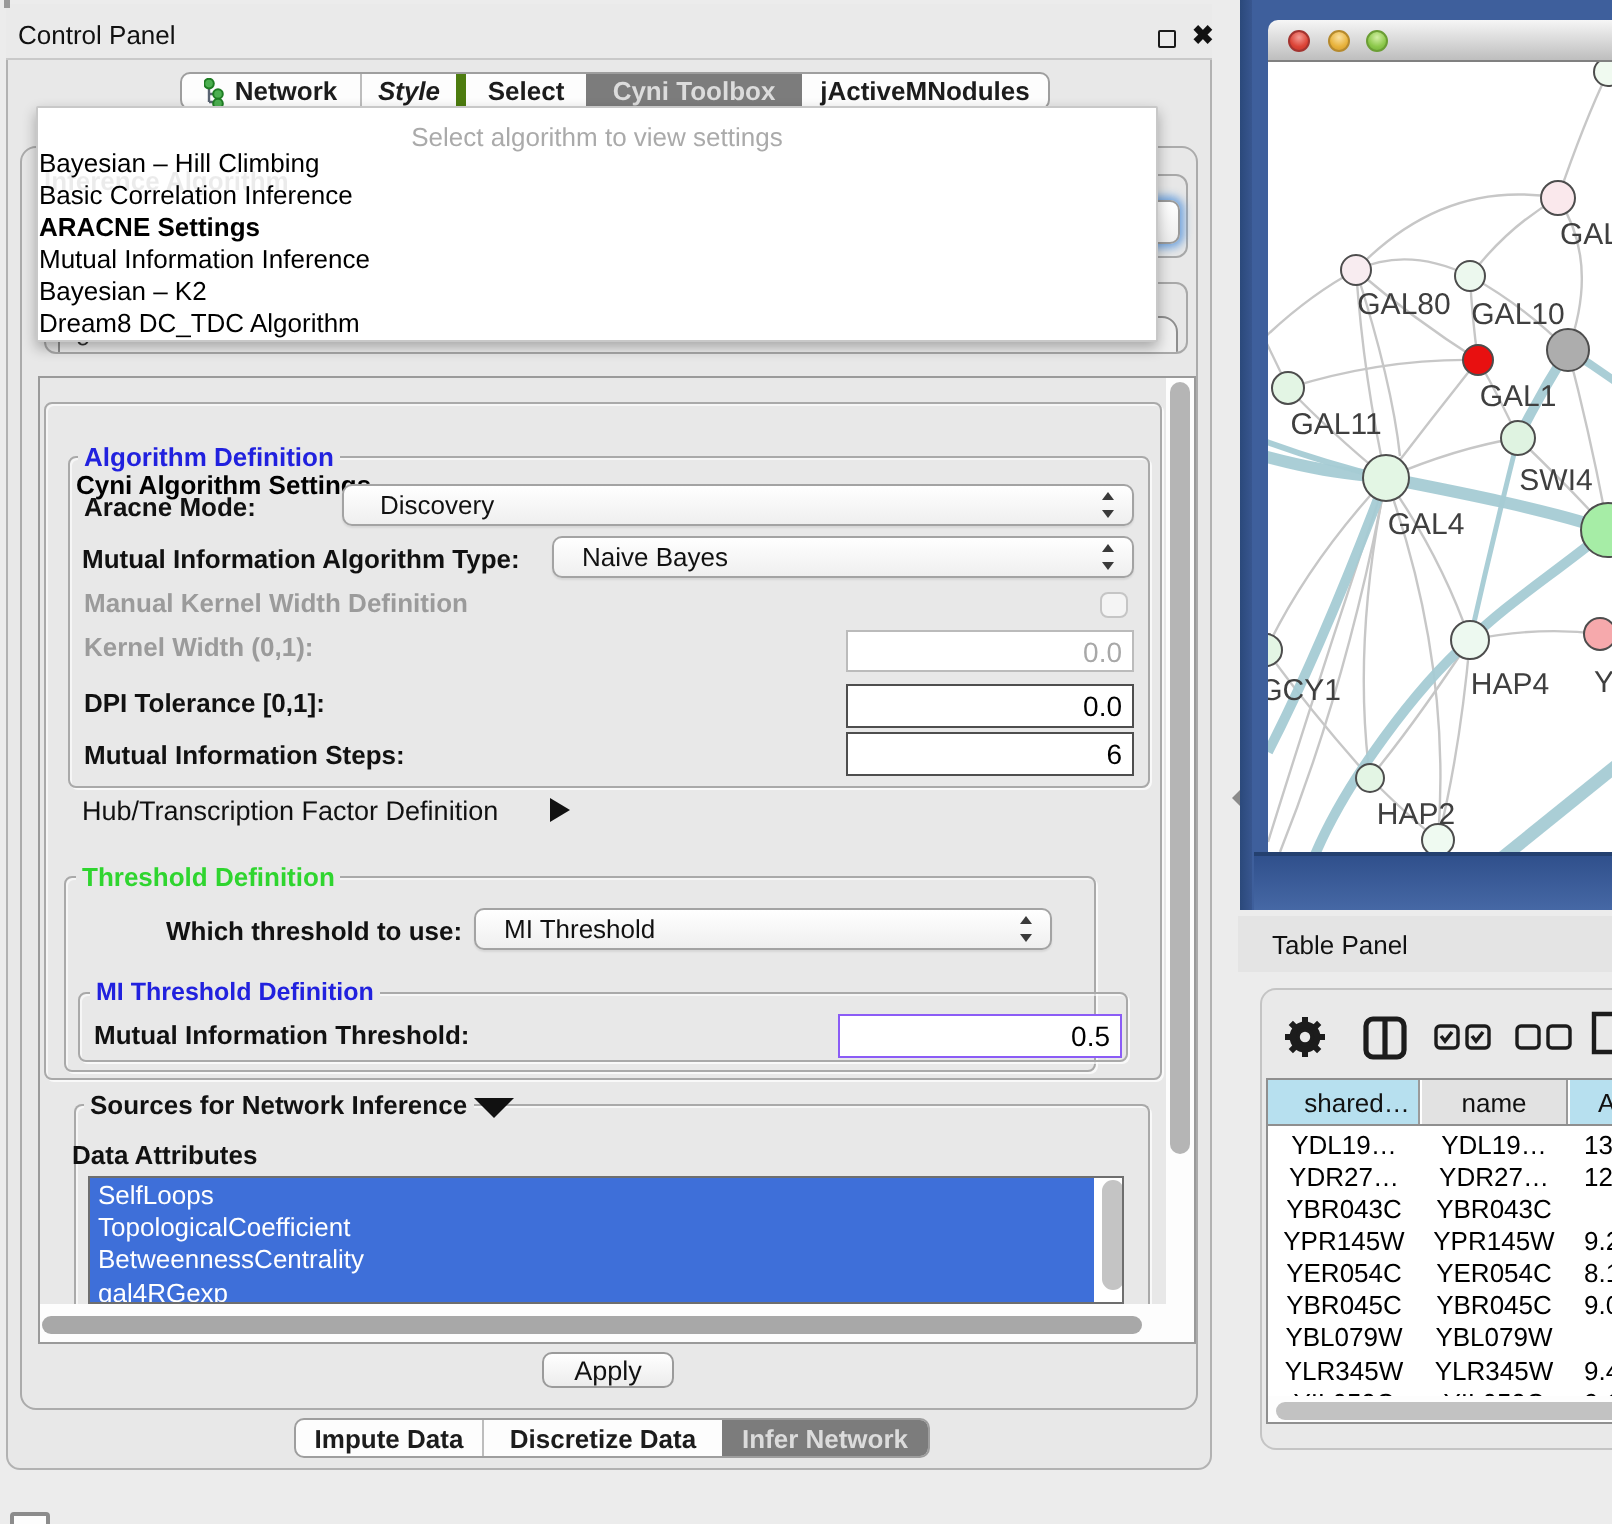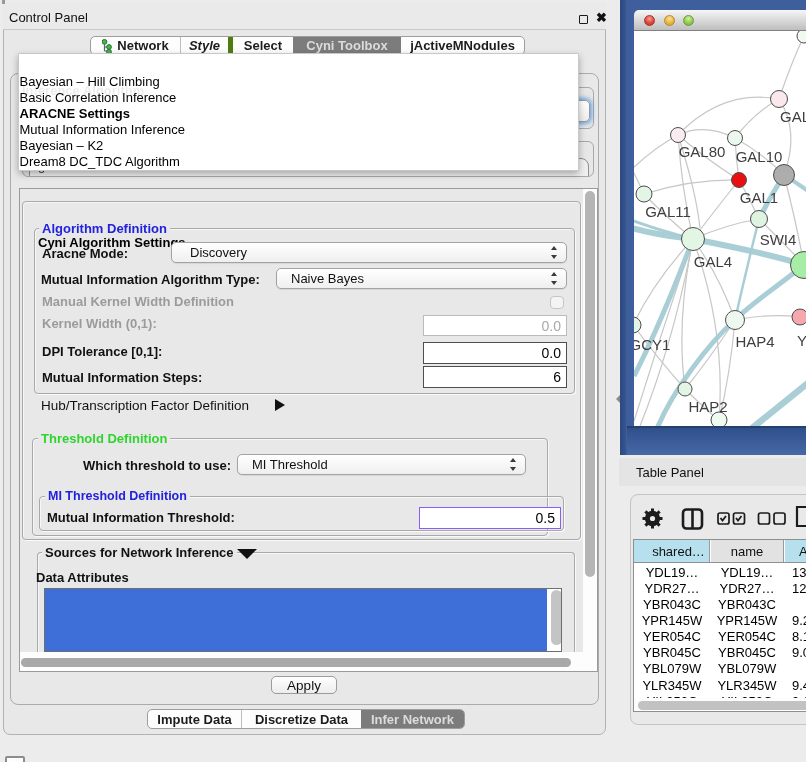--- a/index.html
+++ b/index.html
@@ -102,40 +102,42 @@
 <div class="lbl bold" style="left:47px; top:510px;">Mutual Information Threshold:</div>
 <div class="tfield" style="left:419px; top:507px; width:142px; height:22px; border:1px solid #8b5cf6; color:#000;">0.5</div>
 
 <div class="grp" style="left:37px; top:552px; width:538px; height:100px; border-bottom:none; border-radius:4px 4px 0 0;">
   <span style="left:4px; color:#111;">Sources for Network Inference</span>
 </div>
 <div class="abs" style="left:237px; top:549px; width:0; height:0; border-top:10px solid #111; border-left:10px solid transparent; border-right:10px solid transparent;"></div>
 <div class="lbl bold" style="left:36px; top:570px;">Data Attributes</div>
 <div class="abs" style="left:44px; top:588px; width:518px; height:64px; border:1px solid #6E6E6E; background:#FFF; overflow:hidden;">
   <div class="abs" style="left:0; top:0; width:502px; height:64px; background:#3E6FD9;"></div>
+  <div class="abs" style="left:4px; top:1px; font-size:13px; color:#FFF; line-height:16.2px;">SelfLoops<br>TopologicalCoefficient<br>BetweennessCentrality<br>gal4RGexp</div>
   <div class="abs" style="left:505.5px; top:1px; width:11px; height:55px; background:#C4C4C4; border-radius:5.5px;"></div>
 </div>
 
 <div class="abs" style="left:20px; top:652px; width:577px; height:19px; background:#FDFDFD;"></div>
 <div class="abs" style="left:21px; top:658px; width:550px; height:9px; background:#A8A8A8; border-radius:4.5px;"></div>
 <div class="abs" style="left:583px; top:189px; width:14px; height:463px; background:#FDFDFD;"></div>
 <div class="abs" style="left:584.5px; top:191px; width:10px; height:386px; background:#B5B5B5; border-radius:5px;"></div>
 
 <div class="abs" style="left:271px; top:676px; width:66px; height:18px; border:1px solid #9B9B9B; border-radius:5px;
    background:linear-gradient(#FFF,#ECECEC); font-size:13.5px; color:#111; display:flex; align-items:center; justify-content:center;">Apply</div>
 
 <div class="abs" style="left:147px; top:709px; width:318px; height:20px; background:#FDFDFD;
      border:1px solid #9E9E9E; border-radius:5px; overflow:hidden; display:flex; font-size:13px; font-weight:bold; color:#1C1C1C;">
   <div style="width:94px; display:flex; align-items:center; justify-content:center; border-right:1px solid #BDBDBD;">Impute Data</div>
   <div style="width:119px; display:flex; align-items:center; justify-content:center;">Discretize Data</div>
   <div style="flex:1; display:flex; align-items:center; justify-content:center; background:#7C7C7C; color:#DCDCDC;">Infer Network</div>
 </div>
 
 <div class="abs" style="left:18px; top:53px; width:561px; height:118px; background:#FFF; border:1px solid #C8C8C8;
      border-radius:1px; box-shadow:0 3px 7px rgba(0,0,0,0.3); z-index:50;">
+  <div class="abs" style="left:0; right:0; top:7px; text-align:center; font-size:13px; color:#AAA;">Select algorithm to view settings</div>
   <div class="abs" style="left:3px; top:29px; font-size:13px; font-weight:bold; color:rgba(0,0,0,0.08);">Inference Algorithm</div>
   <div class="abs" style="left:0.5px; top:20px; font-size:13px; color:#000; line-height:16.1px;">Bayesian – Hill Climbing<br>Basic Correlation Inference<br><b>ARACNE Settings</b><br>Mutual Information Inference<br>Bayesian – K2<br>Dream8 DC_TDC Algorithm</div>
 </div>
 
 <div class="abs" style="left:620px; top:0; width:186px; height:455px; background:#3E5F9C;"></div>
 <div class="abs" style="left:620px; top:0; width:6px; height:455px; background:linear-gradient(90deg,#2B497B,#38568F);"></div>
 <div class="abs" style="left:627px; top:426px; width:179px; height:2px; background:#24406F;"></div>
 <div class="abs" style="left:627px; top:428px; width:179px; height:27px; background:linear-gradient(#30508C,#4668A5);"></div>
 
 <div class="abs" style="left:634px; top:10px; width:172px; height:21px; background:linear-gradient(#F6F6F6,#BEBEBE);

